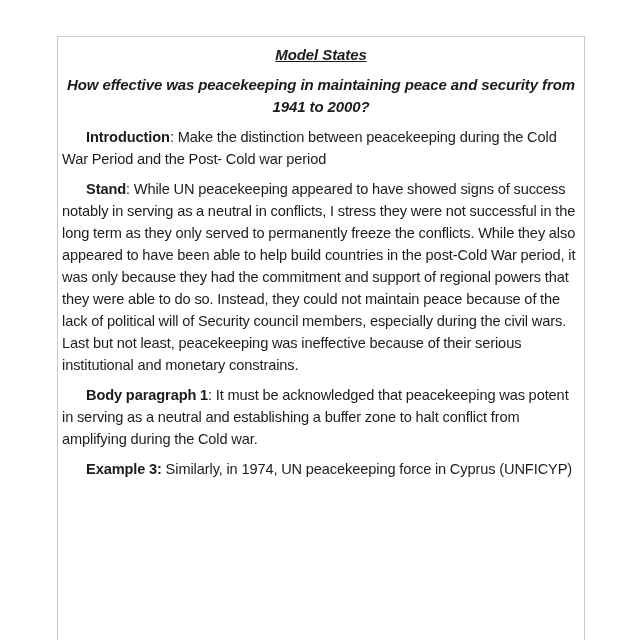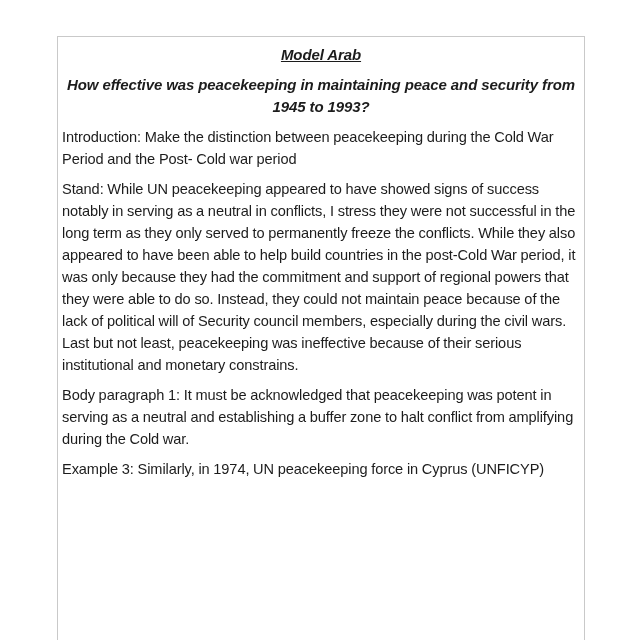--- a/index.html
+++ b/index.html
@@ -45,28 +45,28 @@
     margin: 0 0 8px 0;
     letter-spacing: -0.1px;
   }
   .essay-body .para {
     font-size: 14.6px;
     line-height: 22px;
     margin: 0 0 8px 0;
     letter-spacing: -0.1px;
     word-spacing: -0.2px;
   }
-  .para .b { font-weight: normal; }
+  .para .b { font-weight: bold; margin-left: 24px; }
   .para .u { text-decoration: underline; }
 </style>
 </head>
 <body>
 
 <div class="page">
-  <div class="essay-title">Model Arab</div>
-  <div class="essay-question">How effective was peacekeeping in maintaining peace and security from 1945 to 1993?</div>
+  <div class="essay-title">Model States</div>
+  <div class="essay-question">How effective was peacekeeping in maintaining peace and security from 1941 to 2000?</div>
   <div class="essay-body">
       <p class="para"><span class="b">Introduction</span><span>: Make the distinction between peacekeeping during the Cold War Period and the Post- Cold war period</span></p>
       <p class="para"><span class="b">Stand</span><span>: While UN peacekeeping appeared to have showed signs of success notably in serving as a neutral in conflicts, I stress they were not successful in the long term as they only served to permanently freeze the conflicts. While they also appeared to have been able to help build countries in the post-Cold War period, it was only because they had the commitment and support of regional powers that they were able to do so. Instead, they could not maintain peace because of the lack of political will of Security council members, especially during the civil wars. Last but not least, peacekeeping was ineffective because of their serious institutional and monetary constrains.</span></p>
       <p class="para"><span class="b">Body paragraph 1</span><span>: It must be acknowledged that peacekeeping was potent in serving as a neutral and establishing a buffer zone to halt conflict from amplifying during the Cold war.</span></p>
       <p class="para"><span class="b">Example 3:</span><span> Similarly, in 1974, UN peacekeeping force in Cyprus (UNFICYP)</span></p>
     </div>
 </div>
 
 </body></html>

